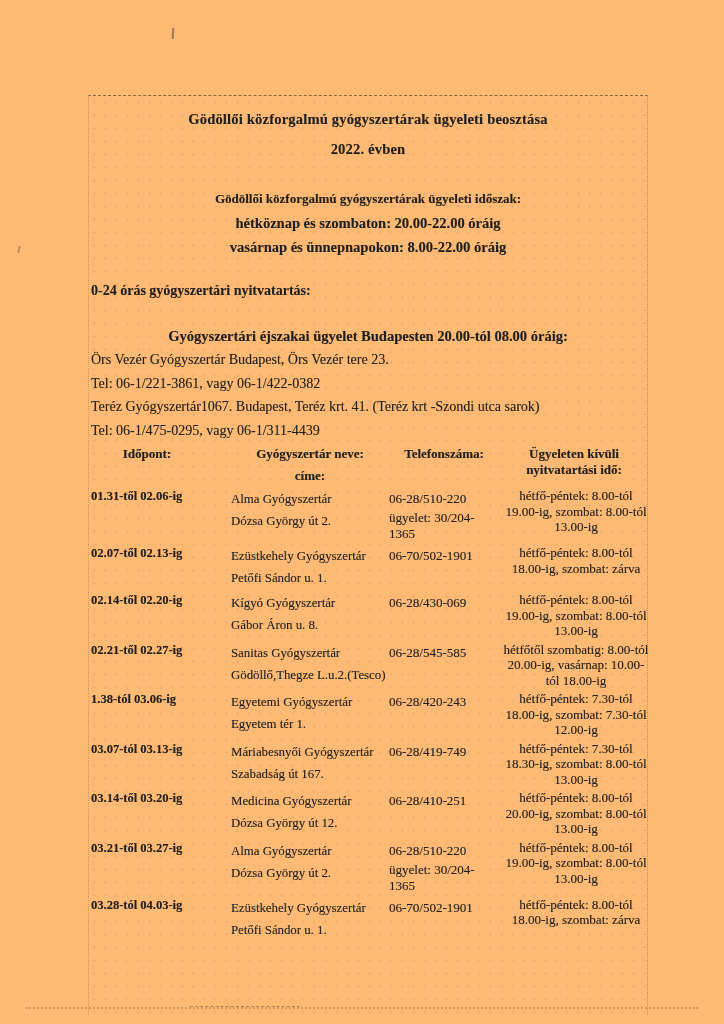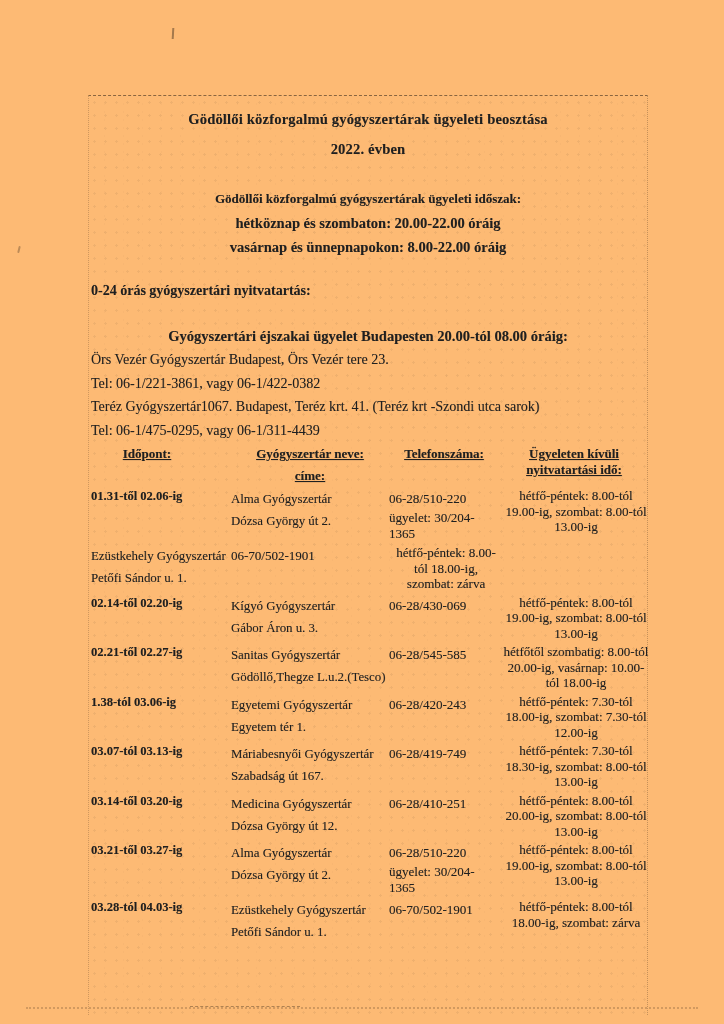--- a/index.html
+++ b/index.html
@@ -40,21 +40,21 @@
   .night-heading { font-size:14.5px; line-height:23px; }
   .night-line { font-size:14px; line-height:23.5px; }
 
   
   .tbl { margin-top:4px; }
   .tbl-header, .tbl-row {
     display:grid;
     grid-template-columns:140px 158px 110px 150px;
   }
   .tbl-header { margin-bottom:4px; }
-  .tbl-header .hc { font-weight:bold; font-size:13px; line-height:16px; text-align:center;text-decoration:underline; }
+  .tbl-header .hc { font-weight:bold; font-size:13px; line-height:16px; text-align:center; }
   .hc-period { padding-right:28px; }
   .hc-addr { margin-top:6px; }
   .tbl-row { min-height:40px; margin-bottom:3px; }
   .c1 { font-weight:bold; font-size:12.5px; line-height:16px; }
   .c2 { font-size:12.8px; line-height:22px; }
   .c3 { font-size:13px; }
   .c3 .phone { line-height:22px; }
   .c3 .note { line-height:16px; }
   .c4 { font-size:13px; line-height:15.5px; padding-left:4px;text-align:center; }
 
@@ -125,36 +125,37 @@
           <div>Dózsa György út 2.</div>
         </div>
         <div class="c3 txt">
           <div class="phone">06-28/510-220</div>
           <div class="note">ügyelet: 30/204-1365</div>
         </div>
         <div class="c4 txt">hétfő-péntek: 8.00-tól 19.00-ig, szombat: 8.00-tól 13.00-ig</div>
       </div>
 
       <div class="tbl-row">
+        <div class="c1 txt">02.07-től 02.13-ig</div>
         <div class="c2 txt">
           <div>Ezüstkehely Gyógyszertár</div>
           <div>Petőfi Sándor u. 1.</div>
         </div>
         <div class="c3 txt">
           <div class="phone">06-70/502-1901</div>
           <div class="note"></div>
         </div>
         <div class="c4 txt">hétfő-péntek: 8.00-tól 18.00-ig, szombat: zárva</div>
       </div>
 
       <div class="tbl-row">
         <div class="c1 txt">02.14-től 02.20-ig</div>
         <div class="c2 txt">
           <div>Kígyó Gyógyszertár</div>
-          <div>Gábor Áron u. 3.</div>
+          <div>Gábor Áron u. 8.</div>
         </div>
         <div class="c3 txt">
           <div class="phone">06-28/430-069</div>
           <div class="note"></div>
         </div>
         <div class="c4 txt">hétfő-péntek: 8.00-tól 19.00-ig, szombat: 8.00-tól 13.00-ig</div>
       </div>
 
       <div class="tbl-row">
         <div class="c1 txt">02.21-től 02.27-ig</div>

